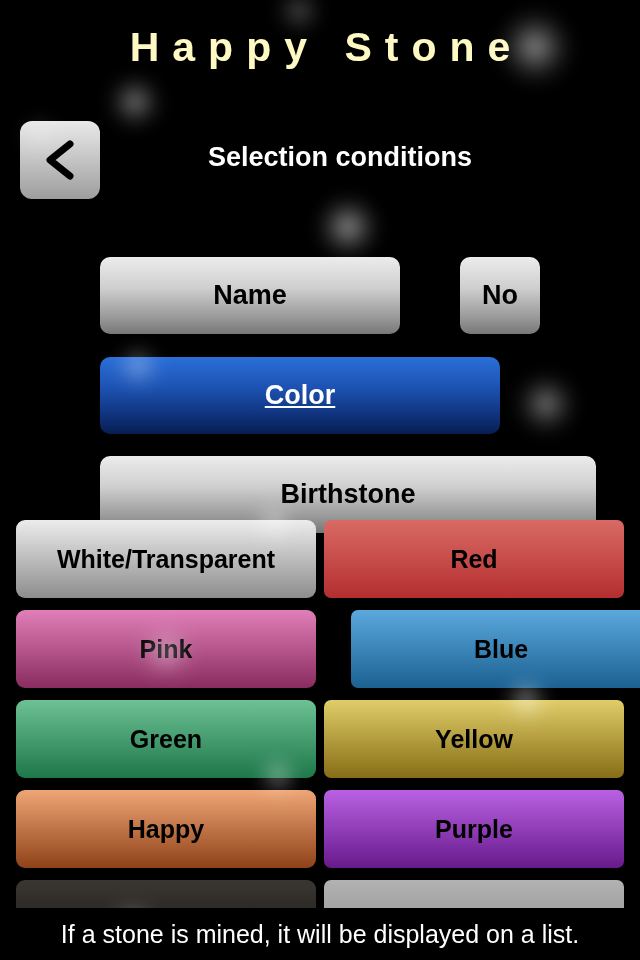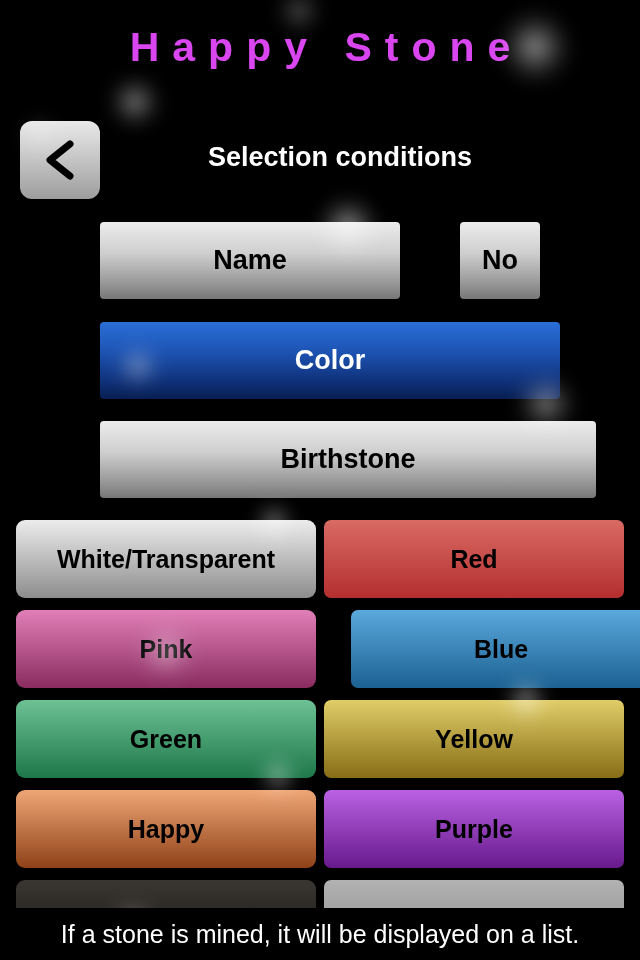--- a/index.html
+++ b/index.html
@@ -79,45 +79,46 @@
     text-align: center;
     font-size: 27px;
     font-weight: bold;
     color: #ffffff;
     z-index: 2;
   }
 
   
   .btn {
     position: absolute;
-    border-radius: 4px;
+    border-radius: 10px;
     display: flex;
     align-items: center;
     justify-content: center;
     font-weight: bold;
     cursor: pointer;
     z-index: 2;
     overflow: hidden;
     text-align: center;
     line-height: 1.05;
+    margin-top: 35px;
   }
 
   .btn-gray {
     background: linear-gradient(to bottom, #ececec 0%, #cfcfcf 40%, #9a9a9a 78%, #777777 100%);
     color: #000;
   }
   .btn-selected {
     background: linear-gradient(to bottom, #2a6fd8 0%, #1d54b4 38%, #10337d 75%, #071e52 100%);
     color: #fff;
   }
 
   
   #btn-name      { left: 100px; top: 222px; width: 300px; height: 77px; font-size: 27px; }
   #btn-no        { left: 460px; top: 222px; width:  80px; height: 77px; font-size: 27px; }
-  #btn-color     { left: 100px; top: 322px; width: 460px; height: 77px; font-size: 27px; }
+  #btn-color     { left: 100px; top: 322px; width: 400px; height: 77px; font-size: 27px; text-decoration: underline; }
   #btn-birthstone{ left: 100px; top: 421px; width: 496px; height: 77px; font-size: 27px; }
 
   
   #color-grid {
     position: absolute;
     left: 0;
     top: 520px;
     width: 640px;
     z-index: 2;
   }
@@ -159,21 +160,21 @@
   }
   #footer-text {
     font-size: 25px;
     color: #ffffff;
     white-space: nowrap;
   }
 </style>
 </head>
 <body style="background: rgb(0, 0, 0);">
 
-<div id="app-title" style="color: #d946ef;">Happy Stone</div>
+<div id="app-title" style="color: #fef9c3;">Happy Stone</div>
 
 <div id="back-button">
   <span>
     <svg width="42" height="46" viewBox="0 0 42 46" aria-hidden="true">
       <polyline points="31,7 11,23 31,39" fill="none" stroke="#000" stroke-width="7" stroke-linecap="round" stroke-linejoin="round"></polyline>
     </svg>
   </span>
 </div>
 
 <div id="page-title">Selection conditions</div>

